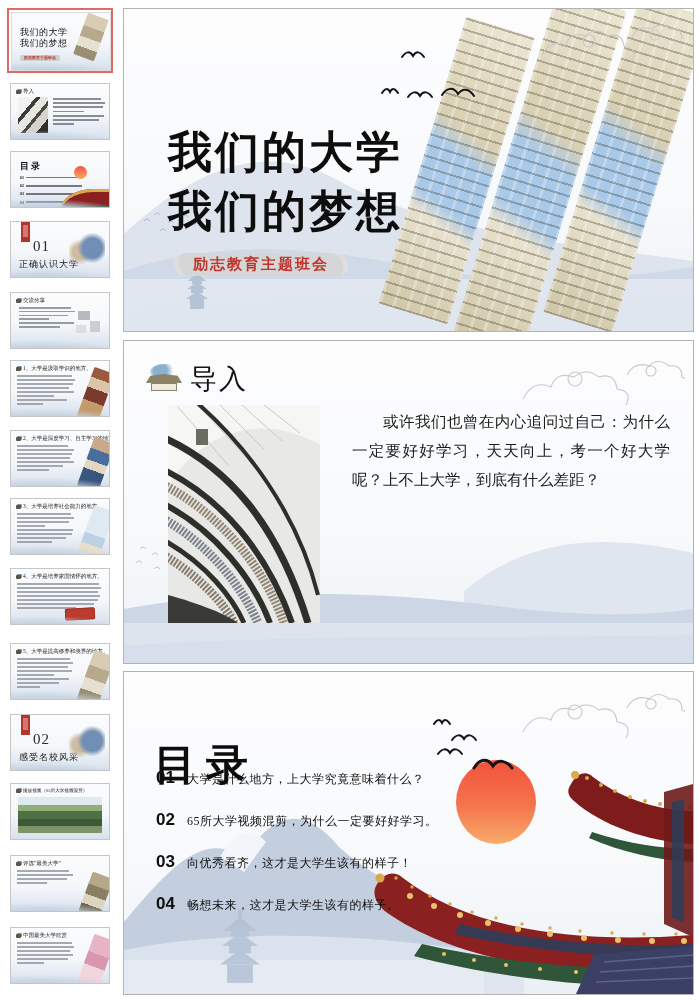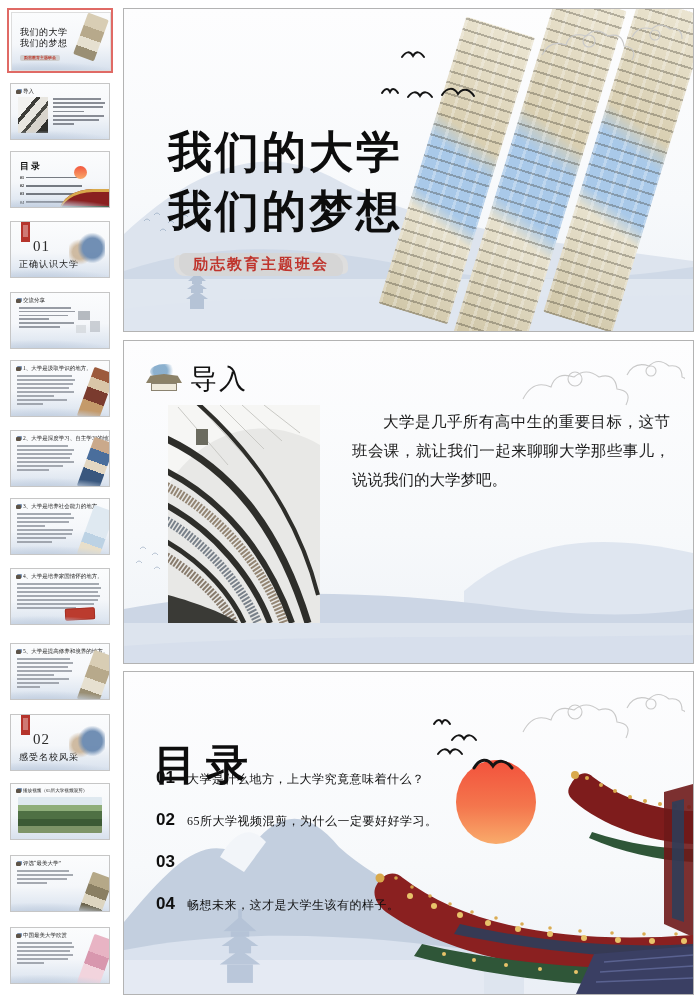--- a/index.html
+++ b/index.html
@@ -466,21 +466,21 @@
         </g>
         <g fill="none" stroke-width="9">
           <path d="M-8,78 C52,108 96,162 116,218" stroke="#8a7a66" stroke-dasharray="2,1.5" opacity="0.9"></path>
           <path d="M-8,112 C44,140 76,186 90,218" stroke="#6d7580" stroke-dasharray="2,1.5" opacity="0.9"></path>
           <path d="M-8,148 C34,172 58,202 66,218" stroke="#7d6f5e" stroke-dasharray="2,1.5" opacity="0.9"></path>
         </g>
         <path d="M0,190 C30,198 60,210 70,218 L0,218 Z" fill="#3a3a36"></path>
         <rect x="28" y="24" width="12" height="16" fill="#6b6b5f"></rect>
       </svg>
       <div class="s2-text">
-        <p>大学是几乎所有高中生的重要目标，这节班会课，就让我们一起来聊聊大学那些事儿，说说我们的大学梦吧。</p>
+        <p>或许我们也曾在内心追问过自己：为什么一定要好好学习，天天向上，考一个好大学呢？上不上大学，到底有什么差距？</p>
       </div>
     </section>
 
     <section class="slide" style="top:671px">
       <svg class="svgbg" viewBox="0 0 569 322">
         <path d="M0,250 C50,190 80,160 120,185 C150,140 180,132 215,175 C260,215 320,240 400,258 L400,322 L0,322 Z" fill="#c3cfdf"></path>
         <path d="M96,185 C110,160 126,152 142,170 L120,200 Z" fill="#f2f5f9"></path>
         <path d="M0,278 C110,256 240,262 360,280 L360,322 L0,322 Z" fill="#dae2ee"></path>
         <rect x="0" y="288" width="569" height="34" fill="#e9eef5" opacity="0.7"></rect>
       </svg>
@@ -581,20 +581,21 @@
         <div class="s3-row">
             <b>01</b>
             <span>大学是什么地方，上大学究竟意味着什么？</span>
           </div>
         <div class="s3-row">
             <b>02</b>
             <span>65所大学视频混剪，为什么一定要好好学习。</span>
           </div>
         <div class="s3-row">
             <b>03</b>
+            <span>向优秀看齐，这才是大学生该有的样子！</span>
           </div>
         <div class="s3-row">
             <b>04</b>
             <span>畅想未来，这才是大学生该有的样子。</span>
           </div>
       </div>
     </section>
 
   </main>
 </div>

